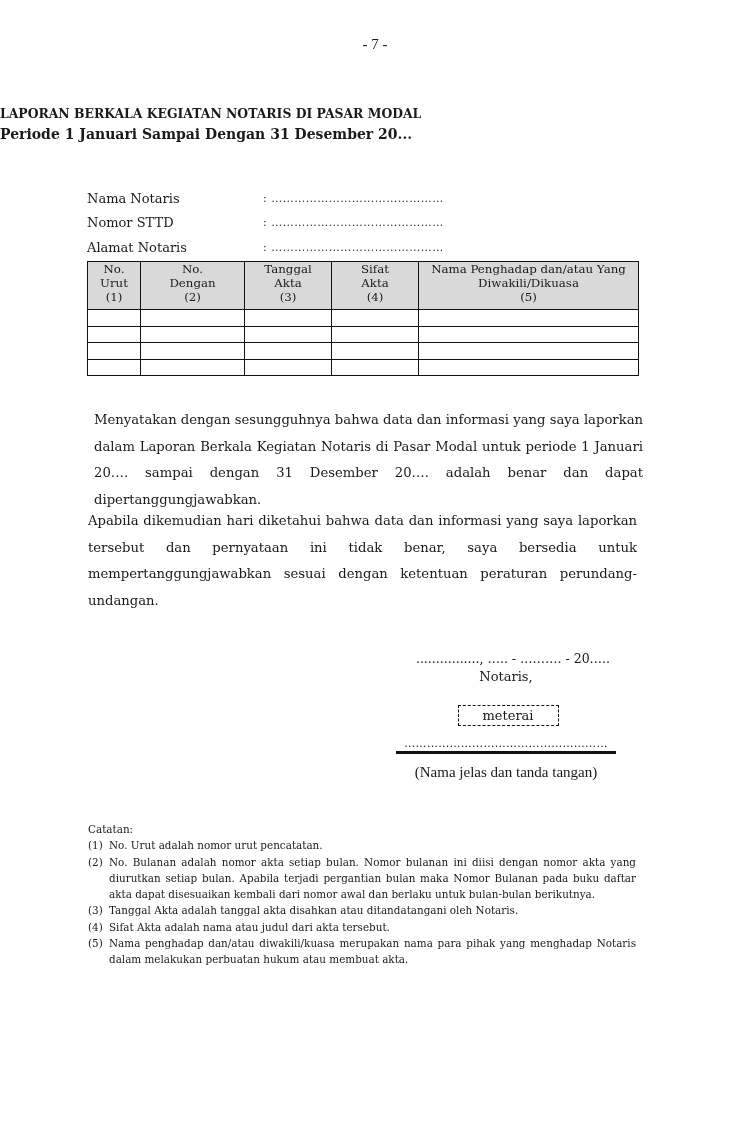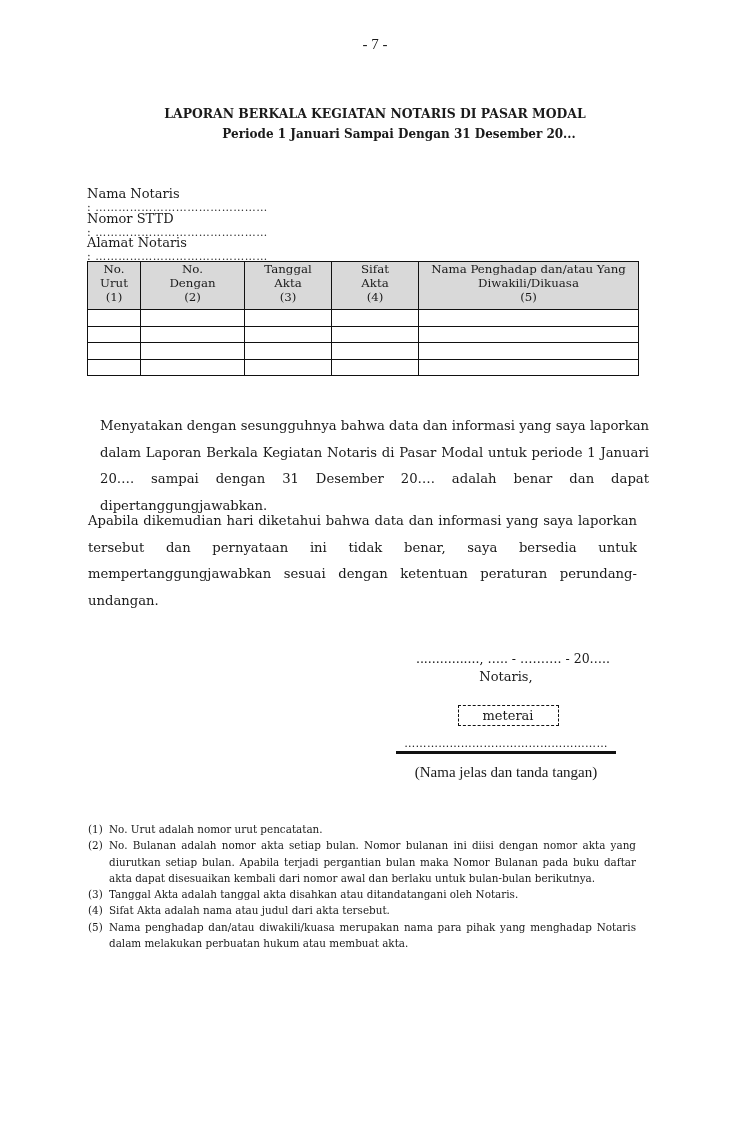--- a/index.html
+++ b/index.html
@@ -22,41 +22,39 @@
     width: 750px;
     text-align: center;
     font-family: "Liberation Serif", serif;
     font-size: 15px;
   }
   .title-block {
     position: absolute;
     top: 104px;
     left: 0;
     width: 750px;
-    text-align: center;
     font-family: "DejaVu Serif", serif;
     font-weight: bold;
     font-size: 12.4px;
     line-height: 20px;
   }
   .title-block .sub {
-    font-size: 12px;
-    margin-left: 48px;
+    font-size: 14px;
   }
   .fields {
     position: absolute;
     top: 186px;
     left: 87px;
     font-family: "DejaVu Serif", serif;
     font-size: 13px;
   }
   .field-row {
     height: 24.5px;
     display: flex;
-    flex-direction: column;
+    align-items: center;
   }
   .field-label {
     width: 176px;
   }
   .field-value {
     font-size: 11px;
     letter-spacing: 0.5px;
     color: #333;
   }
   table.report {
@@ -246,35 +244,36 @@
     <tr>
       <td></td>
       <td></td>
       <td></td>
       <td></td>
       <td></td>
     </tr>
   </tbody>
 </table>
 
-<p class="para para1" style="margin:12px;">Menyatakan dengan sesungguhnya bahwa data dan informasi yang saya laporkan dalam Laporan Berkala Kegiatan Notaris di Pasar Modal untuk periode 1 Januari 20…. sampai dengan 31 Desember 20…. adalah benar dan dapat dipertanggungjawabkan.</p>
+<p class="para para1" style="margin:6px;">Menyatakan dengan sesungguhnya bahwa data dan informasi yang saya laporkan dalam Laporan Berkala Kegiatan Notaris di Pasar Modal untuk periode 1 Januari 20…. sampai dengan 31 Desember 20…. adalah benar dan dapat dipertanggungjawabkan.</p>
 <p class="para para2" style="margin:0;">Apabila dikemudian hari diketahui bahwa data dan informasi yang saya laporkan tersebut dan pernyataan ini tidak benar, saya bersedia untuk mempertanggungjawabkan sesuai dengan ketentuan peraturan perundang-undangan.</p>
 
 <div class="signature">
   <div class="sig-date">................, ….. - ………. - 20…..</div>
   <div class="sig-role">Notaris,</div>
   <div>
     <span class="meterai">meterai</span>
   </div>
   <div class="sig-line-dots">………………………………………………</div>
   <div class="sig-line"></div>
   <div class="sig-caption">(Nama jelas dan tanda tangan)</div>
 </div>
 
 <div class="notes">
+  <div>Catatan:</div>
   <div class="note-item">
     <span class="note-num">(1)</span>
     <span class="note-text">No. Urut adalah nomor urut pencatatan.</span>
   </div>
   <div class="note-item">
     <span class="note-num">(2)</span>
     <span class="note-text">No. Bulanan adalah nomor akta setiap bulan. Nomor bulanan ini diisi dengan nomor akta yang diurutkan setiap bulan. Apabila terjadi pergantian bulan maka Nomor Bulanan pada buku daftar akta dapat disesuaikan kembali dari nomor awal dan berlaku untuk bulan-bulan berikutnya.</span>
   </div>
   <div class="note-item">
     <span class="note-num">(3)</span>

